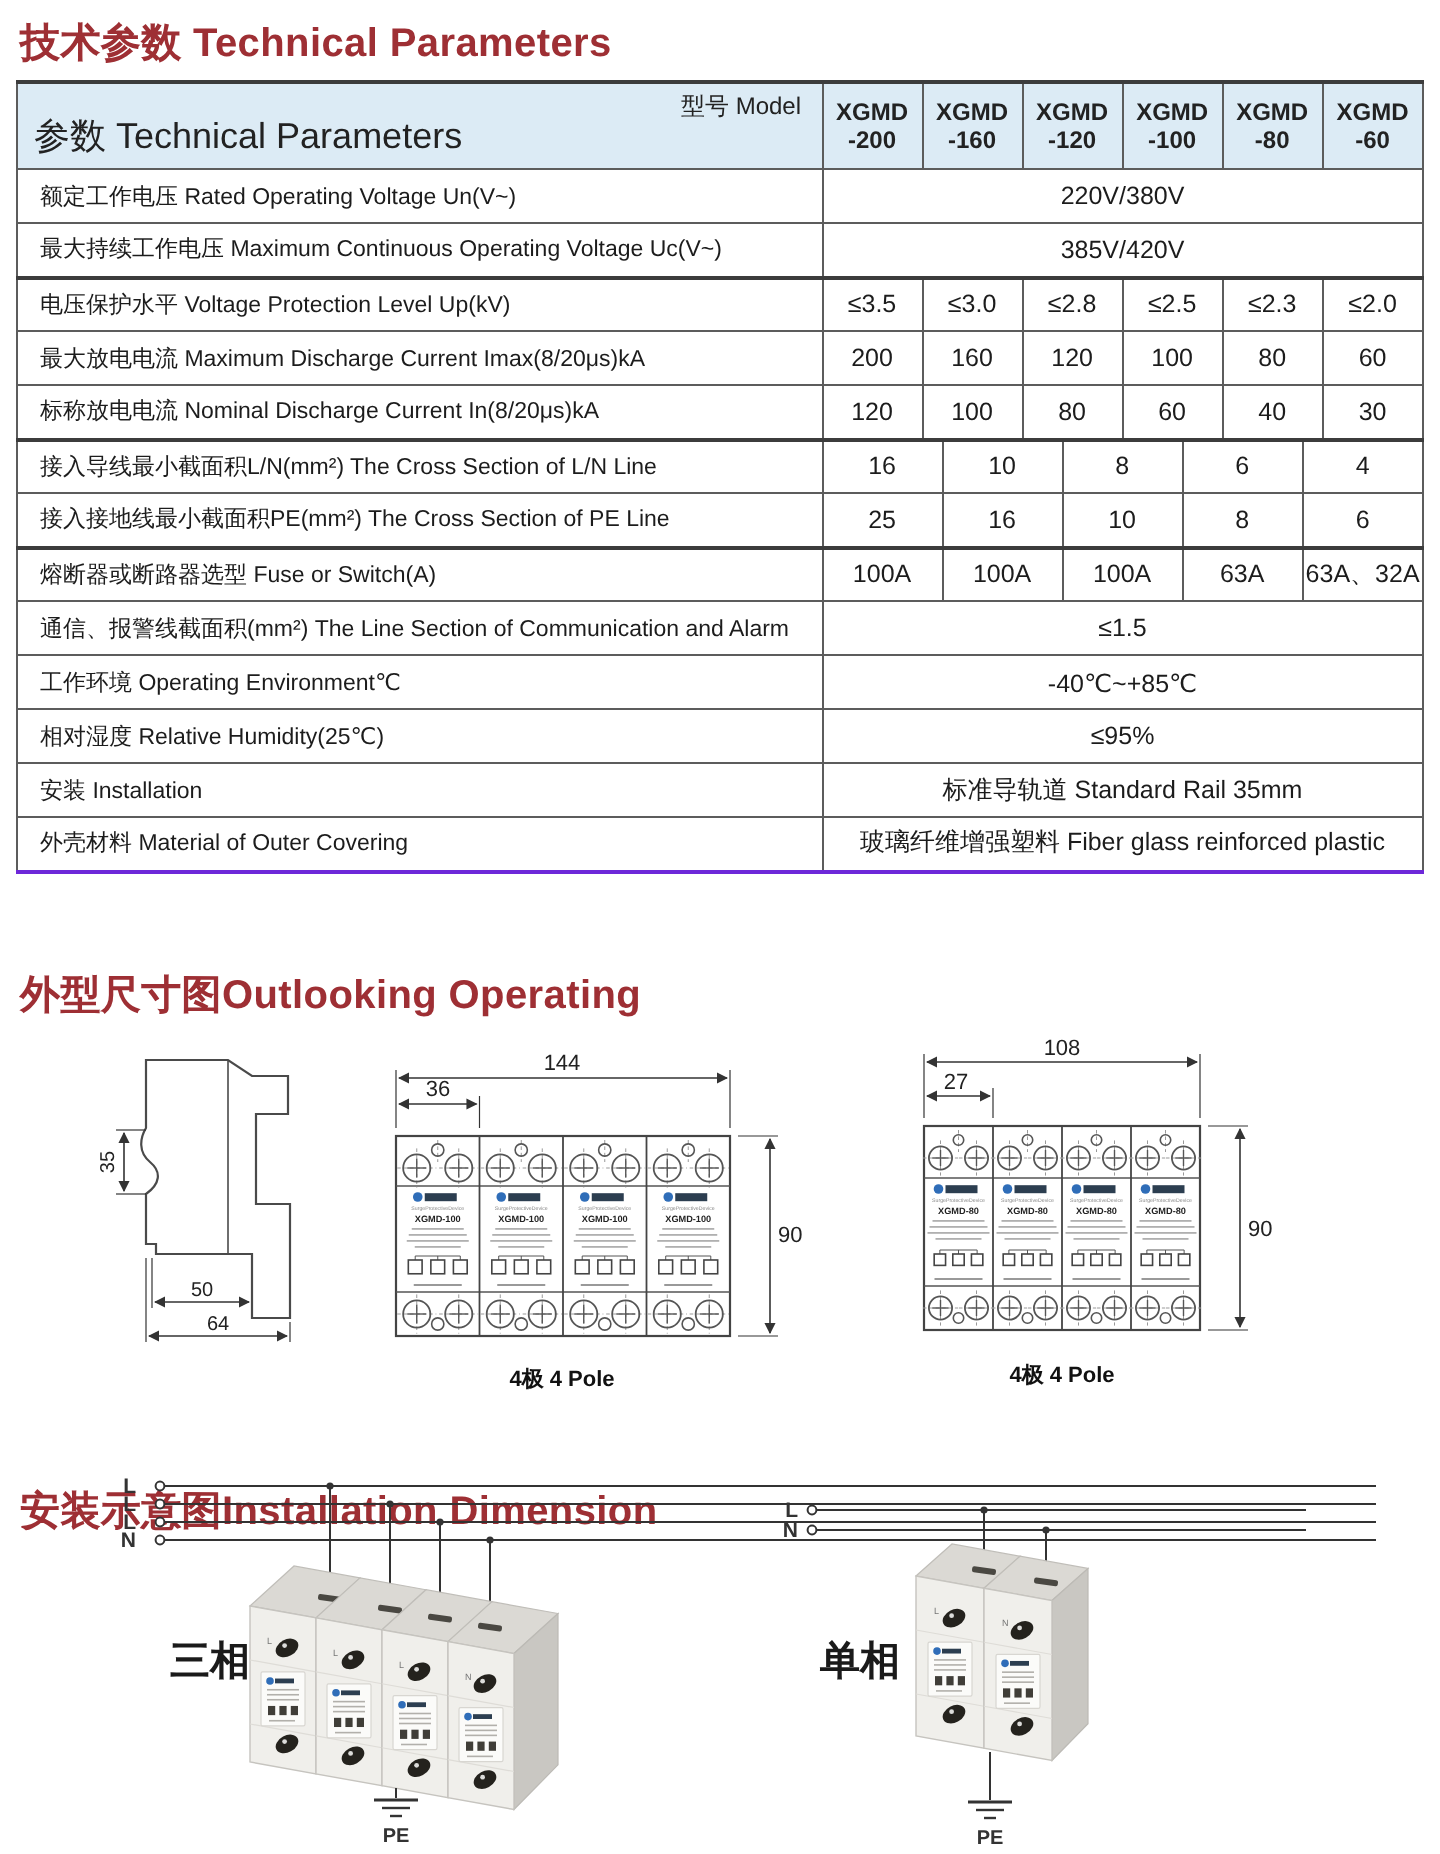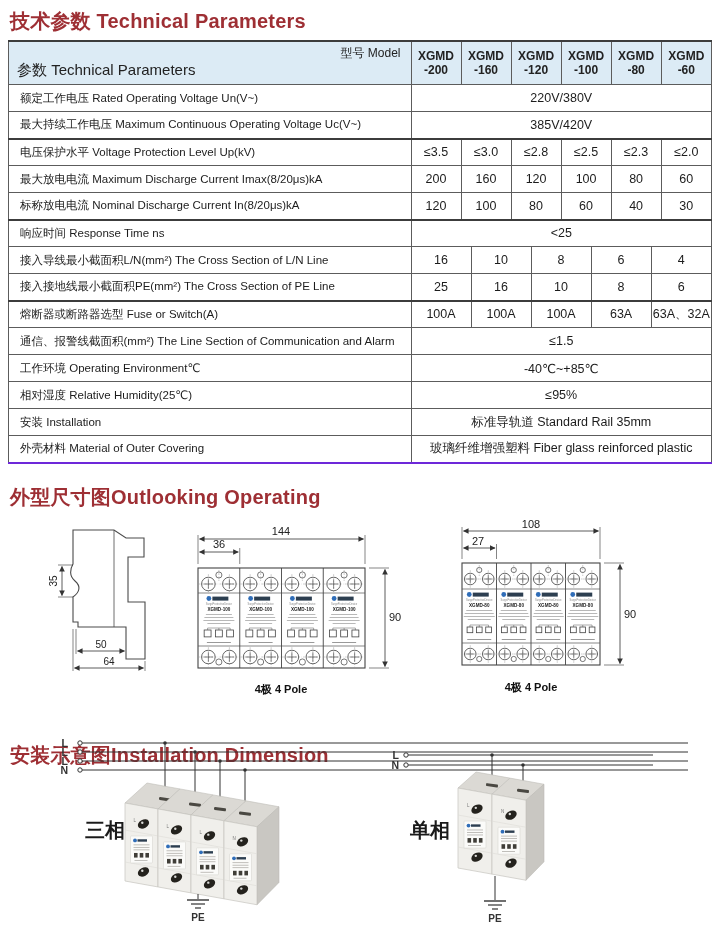--- a/index.html
+++ b/index.html
@@ -20,21 +20,21 @@
   }
   #tech-table td,#tech-table th{border:1px solid #5c5c5c;overflow:hidden;white-space:nowrap;}
   #tech-table thead th{background:#dcebf5;height:40px;border-top:2px solid #3c3c3c;}
   th.corner{position:relative;font-weight:normal;
     background-image:linear-gradient(to bottom right,
       transparent calc(50% - 0.8px), #6d6d6d calc(50% - 0.8px),
       #6d6d6d calc(50% + 0.8px), transparent calc(50% + 0.8px));
     background-color:#dcebf5;
   }
   th.corner .tr-label{position:absolute;top:3px;right:10px;font-size:12px;color:#222;}
-  th.corner .bl-label{position:absolute;bottom:4px;left:8px;font-size:15px;color:#222;}
+  th.corner .bl-label{position:absolute;bottom:4px;left:8px;font-size:18px;color:#222;}
   th.model-th{font-size:12px;font-weight:bold;line-height:1.2;text-align:center;color:#222;}
   #tech-table tbody tr{height:27px;}
   #tech-table td.lbl{padding-left:11px;text-align:left;font-size:11.5px;}
   #tech-table td.val{text-align:center;font-size:12.5px;}
   #tech-table tr.thick td{border-bottom-width:2px;border-bottom-color:#3c3c3c;}
   #tech-table tbody tr:last-child td{border-bottom:2px solid #6d28d9;}
   
   .abs{position:absolute;}
   svg text{font-family:"Liberation Sans","DejaVu Sans",sans-serif;}
 </style>
@@ -137,24 +137,20 @@
         <td class="val" colspan="5">60</td>
       </tr>
       <tr class="thick">
         <td class="lbl">标称放电电流 Nominal Discharge Current In(8/20μs)kA</td>
         <td class="val" colspan="5">120</td>
         <td class="val" colspan="5">100</td>
         <td class="val" colspan="5">80</td>
         <td class="val" colspan="5">60</td>
         <td class="val" colspan="5">40</td>
         <td class="val" colspan="5">30</td>
-      </tr>
-      <tr>
-        <td class="lbl">响应时间 Response Time ns</td>
-        <td class="val" colspan="30">&lt;25</td>
       </tr>
       <tr>
         <td class="lbl">接入导线最小截面积L/N(mm²) The Cross Section of L/N Line</td>
         <td class="val" colspan="6">16</td>
         <td class="val" colspan="6">10</td>
         <td class="val" colspan="6">8</td>
         <td class="val" colspan="6">6</td>
         <td class="val" colspan="6">4</td>
       </tr>
       <tr class="thick">

